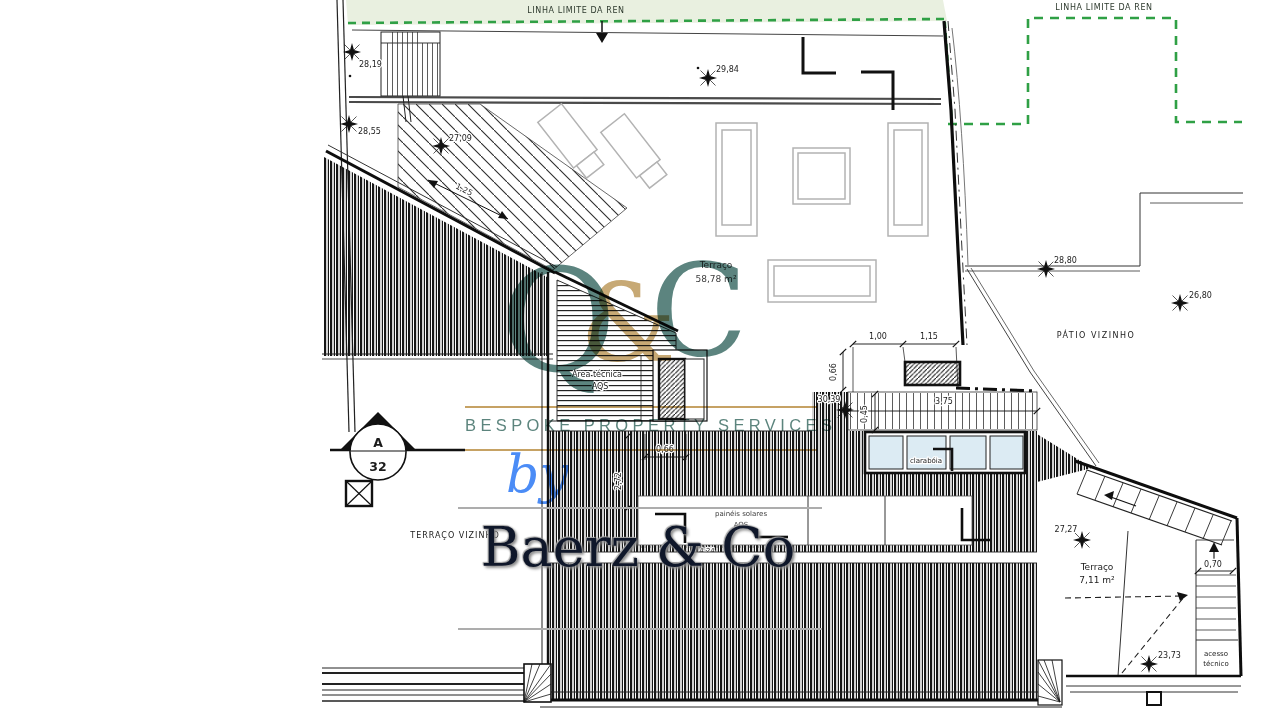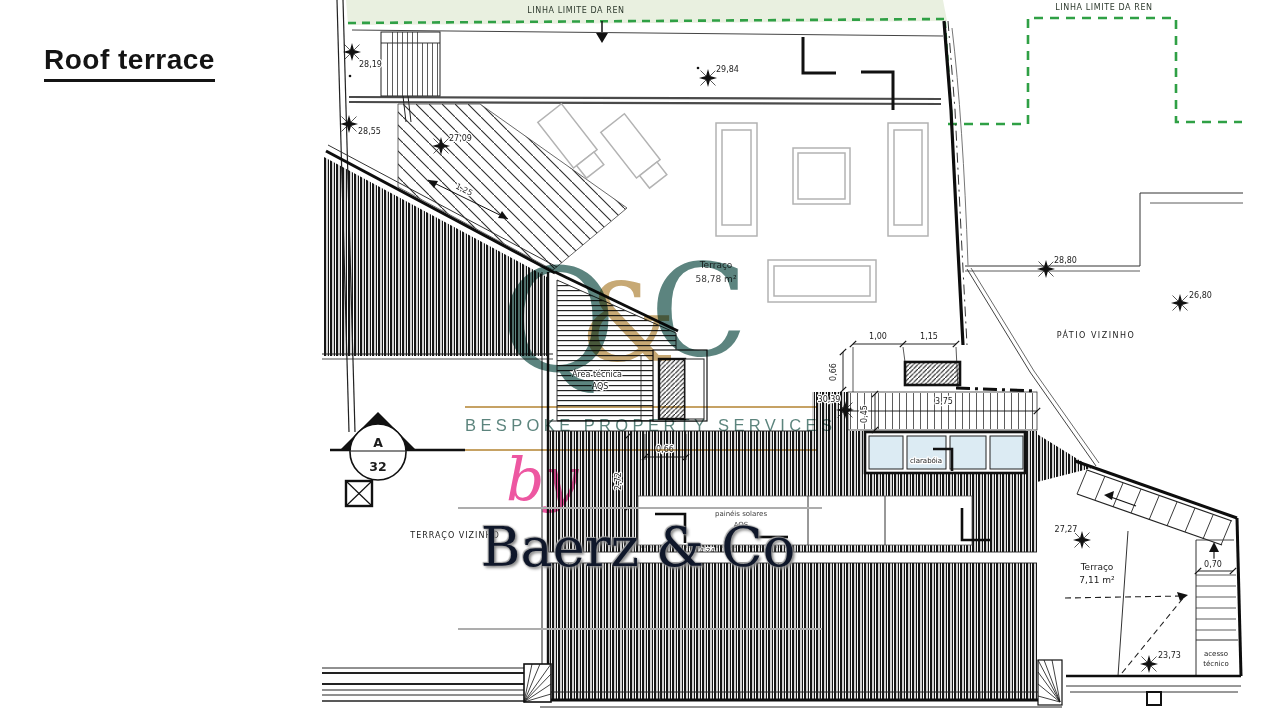--- a/index.html
+++ b/index.html
@@ -19,35 +19,34 @@
   .wm{position:absolute;white-space:nowrap;pointer-events:none;}
   .wm-serif{font-family:"DejaVu Serif",serif;}
   .mult{mix-blend-mode:multiply;opacity:.92;}
   .wm-q{left:500px;top:238px;font-size:142px;color:#4e7a74;}
   .wm-amp{left:580px;top:260px;font-size:108px;color:#c2a269;}
   .wm-c{left:650px;top:236px;font-size:128px;color:#4e7a74;}
   .goldline{height:2.4px;background:#c19a57;width:352px;left:465px;}
   .gl1{top:406px}.gl2{top:449px}
   .wm-services{left:465px;top:416px;width:356px;font-size:16.5px;letter-spacing:4.4px;
                color:#4e7a72;text-align:left;}
-  .wm-by{left:506px;top:444px;font-size:60px;font-style:italic;color:#ec4899;}
+  .wm-by{left:506px;top:444px;font-size:52px;font-style:italic;color:#3b82f6;}
   .grayline{height:1.8px;background:#adadad;width:364px;left:458px;}
   .gr1{top:507px}.gr2{top:628px}
   .wm-brand{left:448px;top:516px;width:380px;font-size:54px;color:#0f172a;text-align:center;
             text-shadow:2px 2px 3px #8a8a8a,-1px -1px 1px #a5a5a5,0 0 2px #909090;}
   .wm-luxury{left:450px;top:638px;width:376px;font-size:21px;letter-spacing:12px;color:#ffffff;
              text-align:center;word-spacing:14px;
              text-shadow:1.5px 1.5px 2px #8a8a8a,-1px -1px 1px #a5a5a5,0 0 1.5px #909090;}
 </style>
 </head>
 <body>
 
 <div class="stage">
 
-  <div class="page-title">Roof terrace</div>
 
   <svg width="1280" height="720" viewBox="0 0 1280 720">
     <defs>
       <pattern id="patDeck" width="6" height="8" patternUnits="userSpaceOnUse">
         <rect x="0" y="0" width="2.2" height="8" fill="#161616"></rect>
         <rect x="3.8" y="0" width="1.2" height="8" fill="#161616"></rect>
       </pattern>
       <pattern id="patHatchH" width="12" height="5" patternUnits="userSpaceOnUse">
         <rect x="0" y="0" width="12" height="1.2" fill="#222"></rect>
       </pattern>

